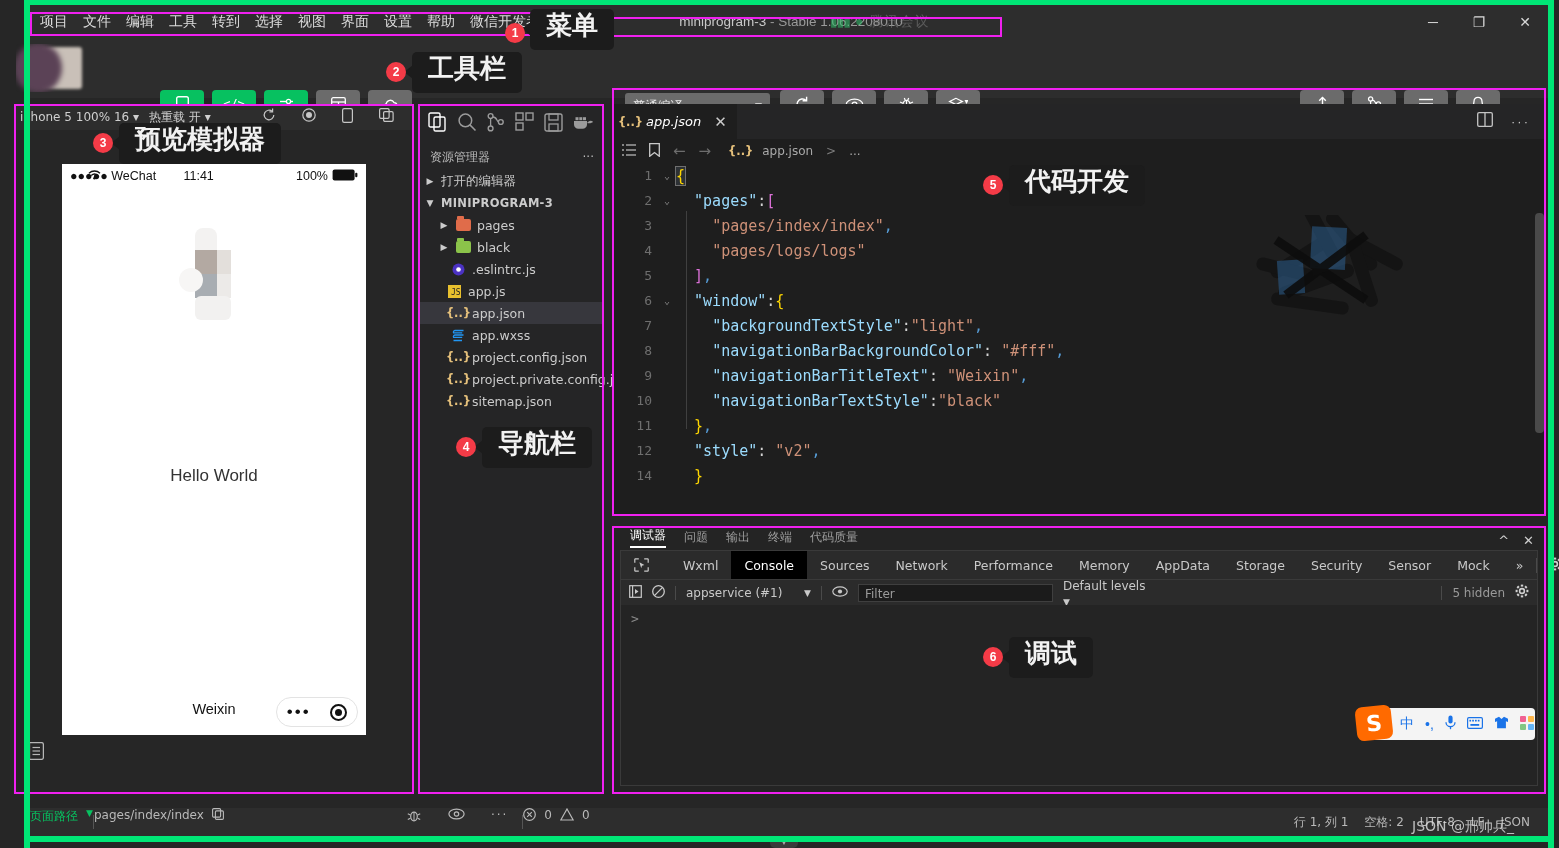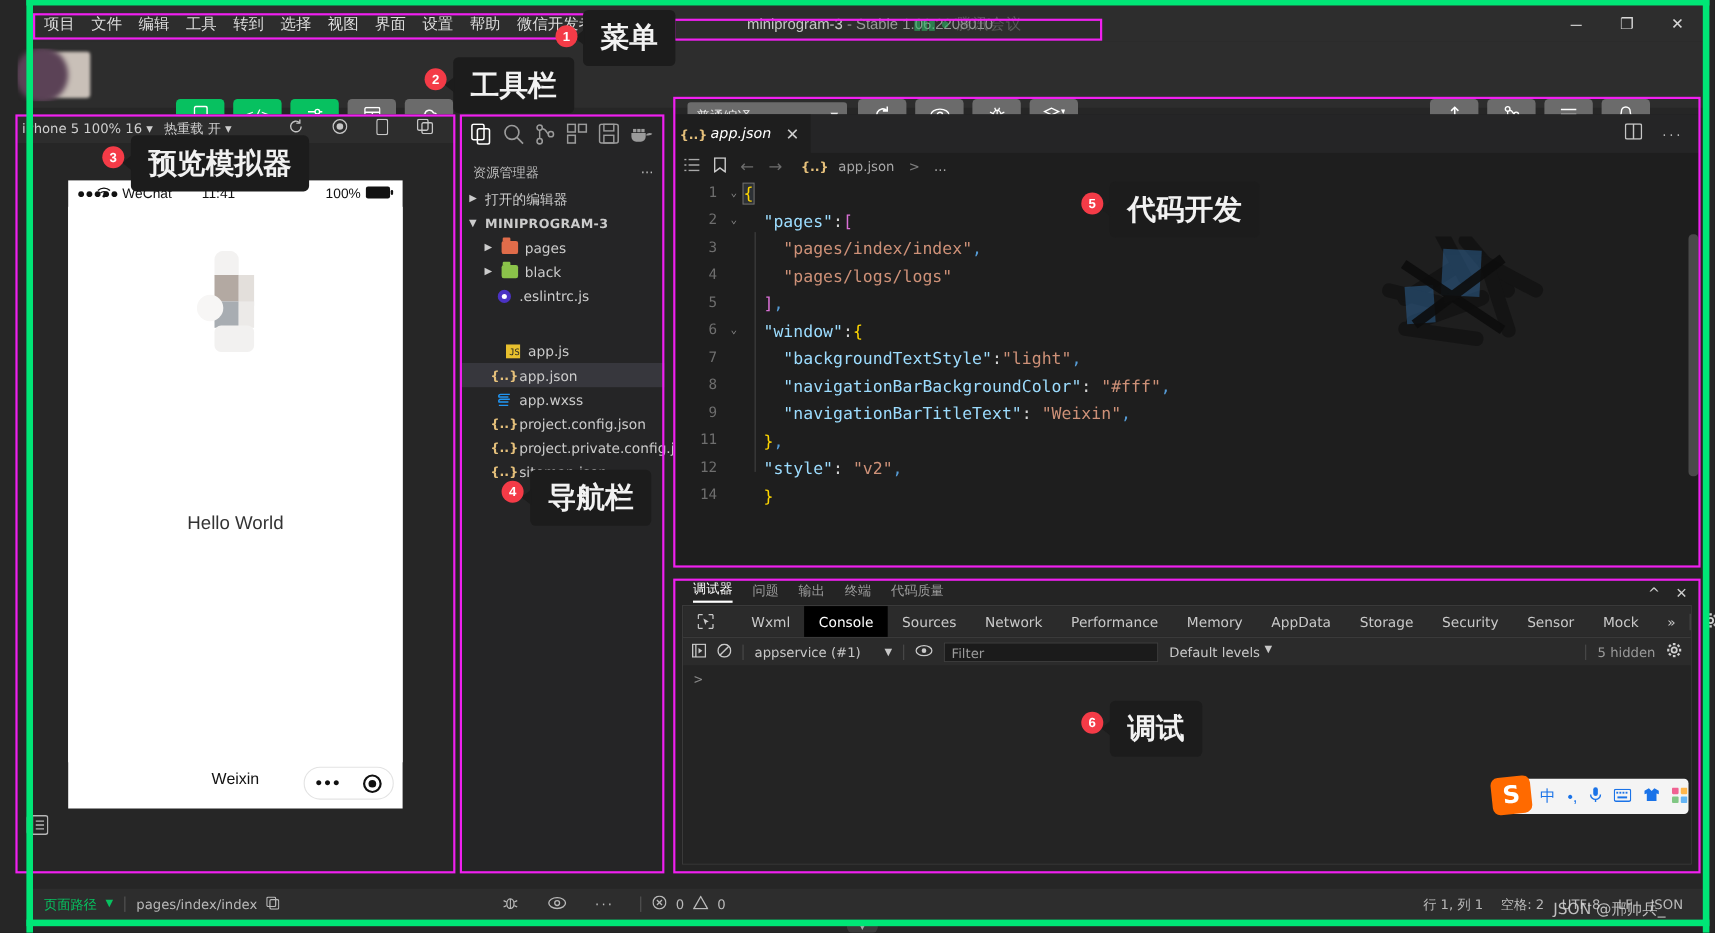--- a/index.html
+++ b/index.html
@@ -17,21 +17,21 @@
   .page-border-t { position:absolute; left:24px; top:0; width:1530px; height:5px; background:#00e676; z-index:60;}
   .page-border-b { position:absolute; left:24px; top:836px; width:1530px; height:6px; background:#00e676; z-index:60;}
 
   
   .anno-box { position:absolute; border:2px solid #f020f0; pointer-events:none; z-index:40; }
 
   .anno-tip {
     position:absolute; z-index:50;
     background:#1c1c1c; color:#f2f2f2;
     font-size:26px; font-weight:700;
-    padding:12px 16px 9px 16px; border-radius:5px;
+    padding:2px 16px 9px 16px; border-radius:5px;
     white-space:nowrap; line-height:1.15;
     font-family:"DejaVu Sans","Liberation Sans",sans-serif;
   }
   .anno-num {
     position:absolute; z-index:51;
     width:20px; height:20px; border-radius:50%;
     background:#f43b47; color:#fff;
     font-size:12px; font-weight:700;
     display:flex; align-items:center; justify-content:center;
     font-family:"Liberation Sans",sans-serif;
@@ -141,37 +141,37 @@
   #dt-wrap { position:absolute; left:8px; top:24px; width:918px; height:236px; background:#242424; border:1px solid #3a3a3a; }
   #dt-tabs { height:28px; background:#2b2b2b; display:flex; align-items:center; color:#c9c9c9; font-size:12.5px;
       font-family:"DejaVu Sans","Liberation Sans",sans-serif; }
   .dt-tab { padding:0 13px; height:28px; display:flex; align-items:center; }
   .dt-tab.active { background:#000; color:#fff; }
   #dt-toolbar { height:26px; background:#2b2b2b; border-top:1px solid #3a3a3a; display:flex; align-items:center; gap:10px; padding:0 8px;
       color:#c9c9c9; font-size:12px; font-family:"DejaVu Sans","Liberation Sans",sans-serif;}
   #ctx-select { width:125px; display:flex; align-items:center; }
   #ctx-select .caret { margin-left:auto; font-size:9px; }
   #filter { width:195px; height:18px; background:#1b1b1b; border:1px solid #3f3f3f; color:#9a9a9a; font-size:12px; padding:0 6px; line-height:18px; }
-  #levels { display:flex; align-items:flex-start; gap:4px; }
+  #levels { display:flex; align-items:flex-start; gap:4px;flex-direction:column; }
   #hidden-cnt { margin-left:auto; color:#9a9a9a; display:flex; align-items:center; gap:10px; }
   #console-body { position:absolute; left:0; top:54px; right:0; bottom:0; background:#242424; }
   #prompt { position:absolute; left:10px; top:6px; color:#8a8a8a; font-size:13px; font-family:"DejaVu Sans Mono",monospace;}
 
   
   #ime { position:absolute; left:1360px; top:708px; width:175px; height:32px; background:#f4f4f4; border-radius:4px;
      display:flex; align-items:center; gap:11px; padding-left:40px; }
   #ime-logo { position:absolute; left:-4px; top:-2px; width:36px; height:34px; background:#ff6a00; border-radius:7px;
      color:#fff; font-size:22px; font-weight:700; display:flex; align-items:center; justify-content:center; transform:rotate(-6deg);
      font-family:"DejaVu Sans",sans-serif;}
   .ime-i { color:#1a73e8; font-size:14px; }
 
   
   #statusbar { position:absolute; left:30px; top:808px; width:1518px; height:28px; background:#2d2d2d; display:flex; align-items:center;
      color:#b9b9b9; font-size:12px; font-family:"DejaVu Sans","Liberation Sans",sans-serif;}
-  .sb-seg { display:flex; align-items:center; gap:8px; padding:0 10px; height:28px;}
+  .sb-seg { display:flex; gap:8px; padding:0 0; height:28px;}
   .sb-div { width:1px; height:14px; background:#555; }
   #sb-right { margin-left:auto; display:flex; align-items:center; gap:16px; padding-right:18px; }
   #csdn-wm { position:absolute; left:1412px; top:818px; color:#d8d8d8; font-size:14px; opacity:.85;
      font-family:"DejaVu Sans","Liberation Sans",sans-serif; }
   #bottom-handle { position:absolute; left:770px; top:838px; width:28px; height:10px; background:#3a3a3a; border-radius:0 0 5px 5px;
      color:#aaa; font-size:8px; text-align:center; }
 </style>
 </head>
 <body>
 
@@ -507,21 +507,21 @@
     </div>
     <div class="tree-row" style="padding-left:32px;">
       <span class="ficon">
         <svg width="13" height="13" viewBox="0 0 13 13">
             <circle cx="6.5" cy="6.5" r="6" fill="#4b32c3"></circle>
             <circle cx="6.5" cy="6.5" r="2.3" fill="#fff"></circle>
           </svg>
       </span>
       <span>.eslintrc.js</span>
     </div>
-    <div class="tree-row" style="padding-left:40px;margin-top:28px;">
+    <div class="tree-row" style="padding-left:28px;">
       <span class="ficon">
         <svg width="13" height="13" viewBox="0 0 13 13">
             <rect width="13" height="13" fill="#e8c02e"></rect>
             <text x="3" y="10" font-size="8" font-family="monospace" fill="#222">JS</text>
           </svg>
       </span>
       <span>app.js</span>
     </div>
     <div class="tree-row sel" style="padding-left:32px;">
       <span class="ficon json">{..}</span>
@@ -650,20 +650,25 @@
           </div>
           <div class="cline">
             <span class="lnum">8</span>
             <span class="fold"></span>
             <span class="ctext">    <span class="k">"navigationBarBackgroundColor"</span><span class="p">: </span><span class="s">"#fff"</span><span class="cm">,</span></span>
           </div>
           <div class="cline">
             <span class="lnum">9</span>
             <span class="fold"></span>
             <span class="ctext">    <span class="k">"navigationBarTitleText"</span><span class="p">: </span><span class="s">"Weixin"</span><span class="cm">,</span></span>
+          </div>
+          <div class="cline">
+            <span class="lnum">10</span>
+            <span class="fold"></span>
+            <span class="ctext">    <span class="k">"navigationBarTextStyle"</span><span class="p">:</span><span class="s">"black"</span></span>
           </div>
           <div class="cline">
             <span class="lnum">11</span>
             <span class="fold"></span>
             <span class="ctext">  <span class="b">}</span><span class="cm">,</span></span>
           </div>
           <div class="cline">
             <span class="lnum">12</span>
             <span class="fold"></span>
             <span class="ctext">  <span class="k">"style"</span><span class="p">: </span><span class="s">"v2"</span><span class="cm">,</span></span>

